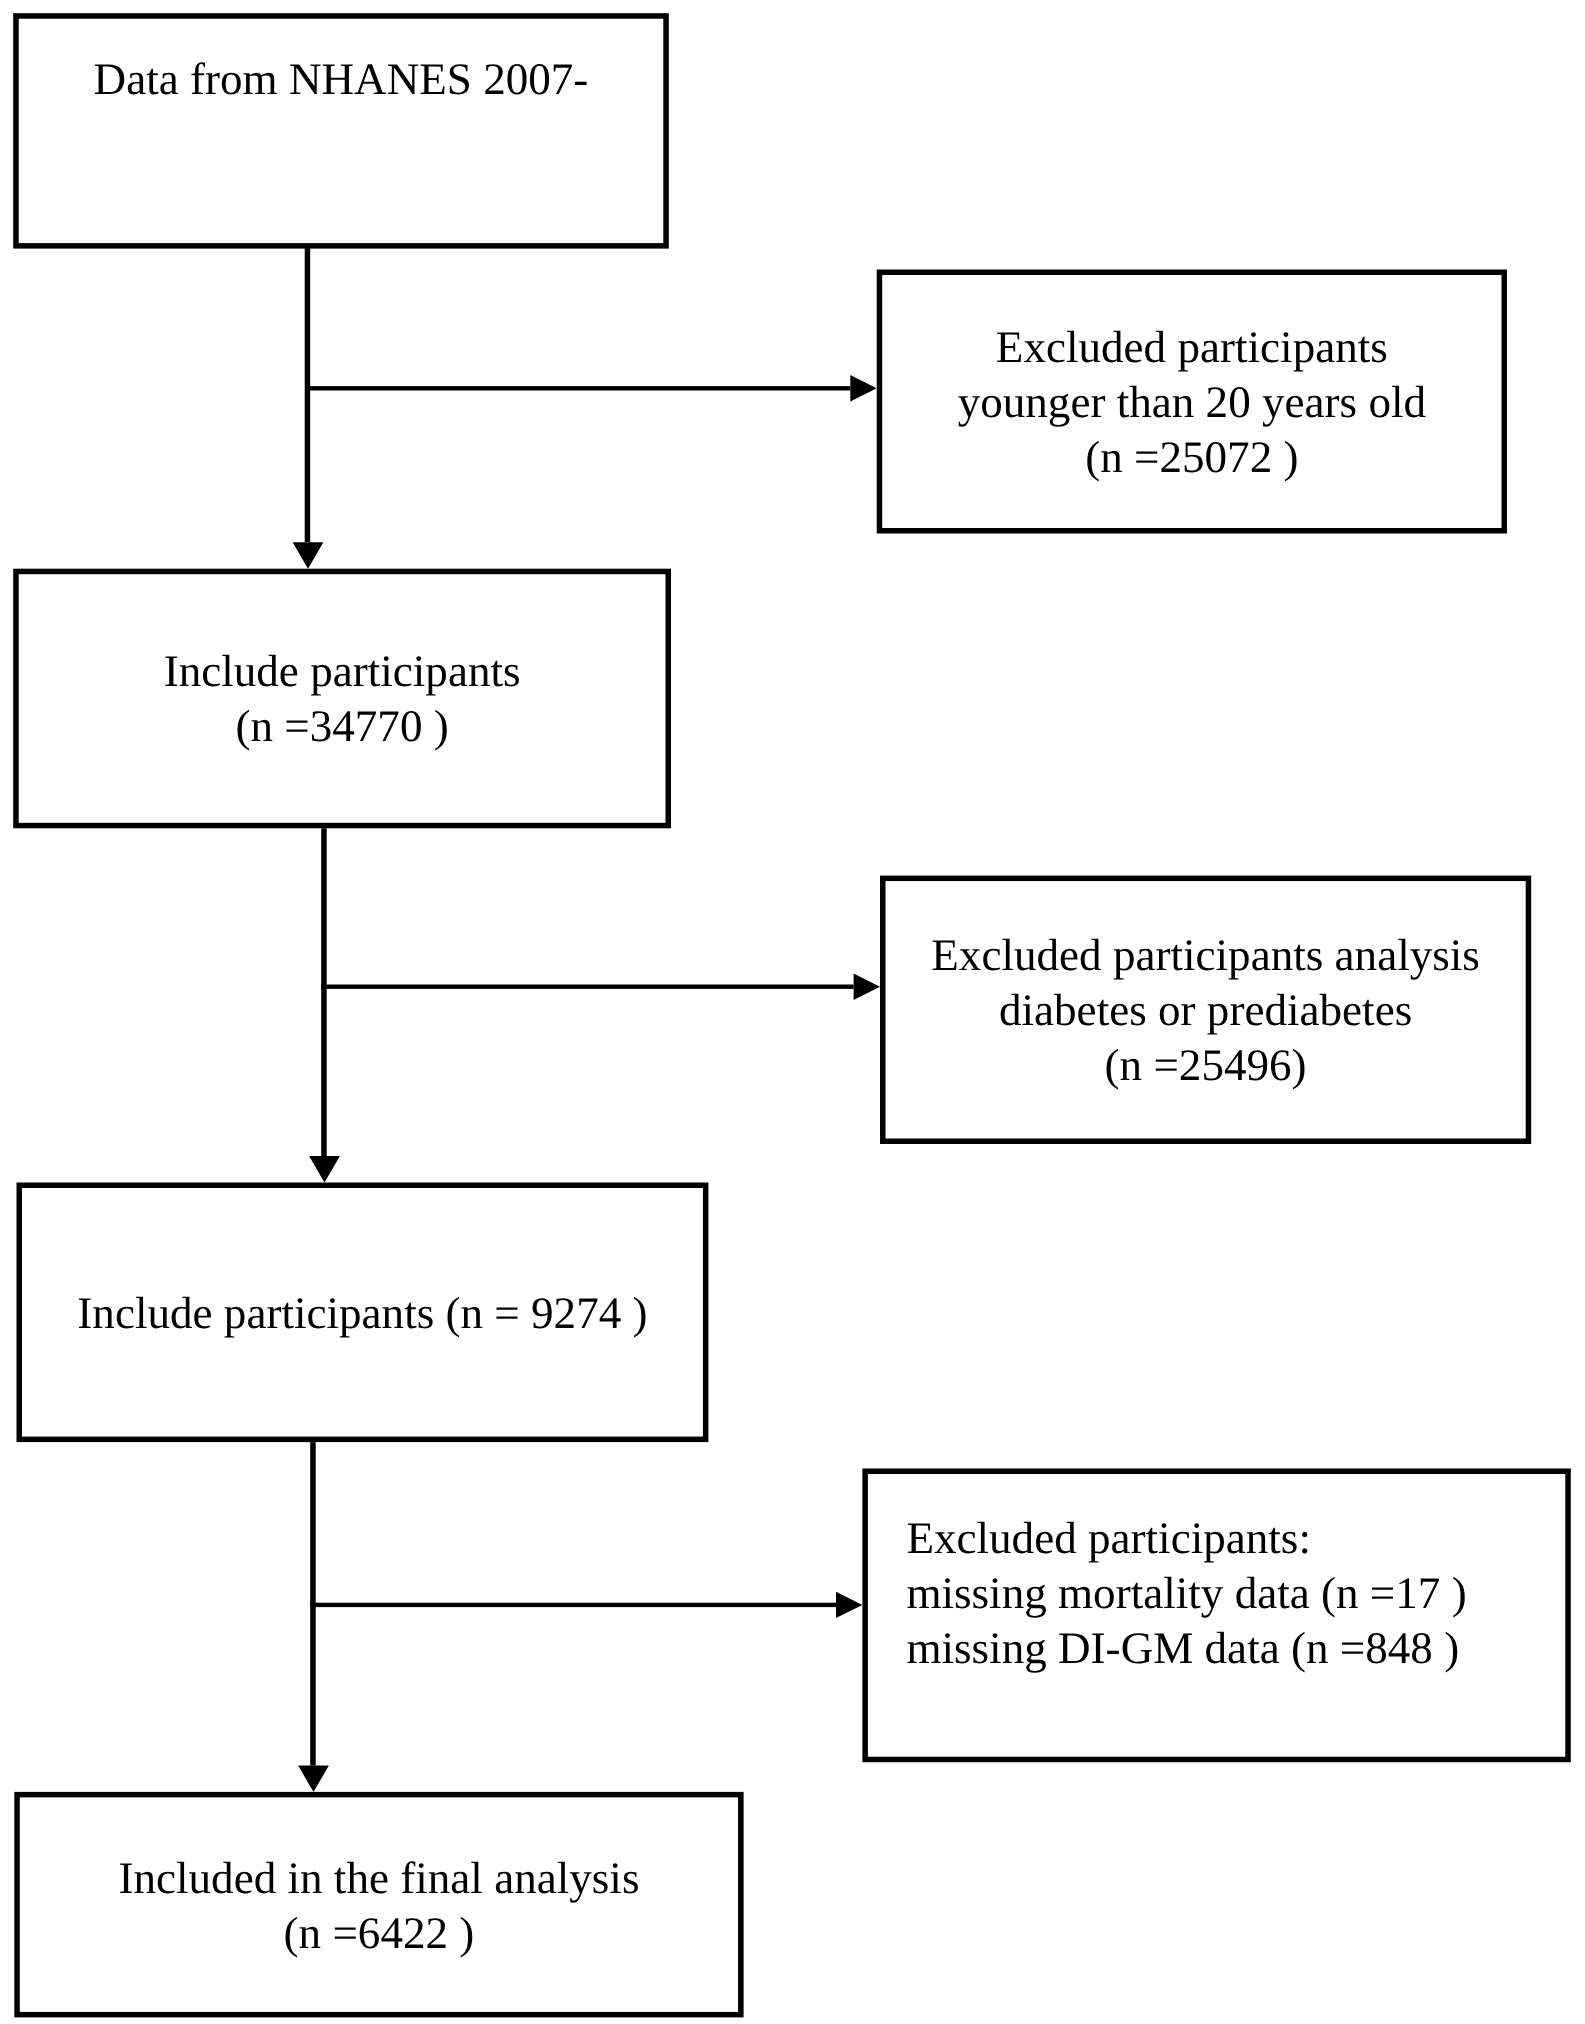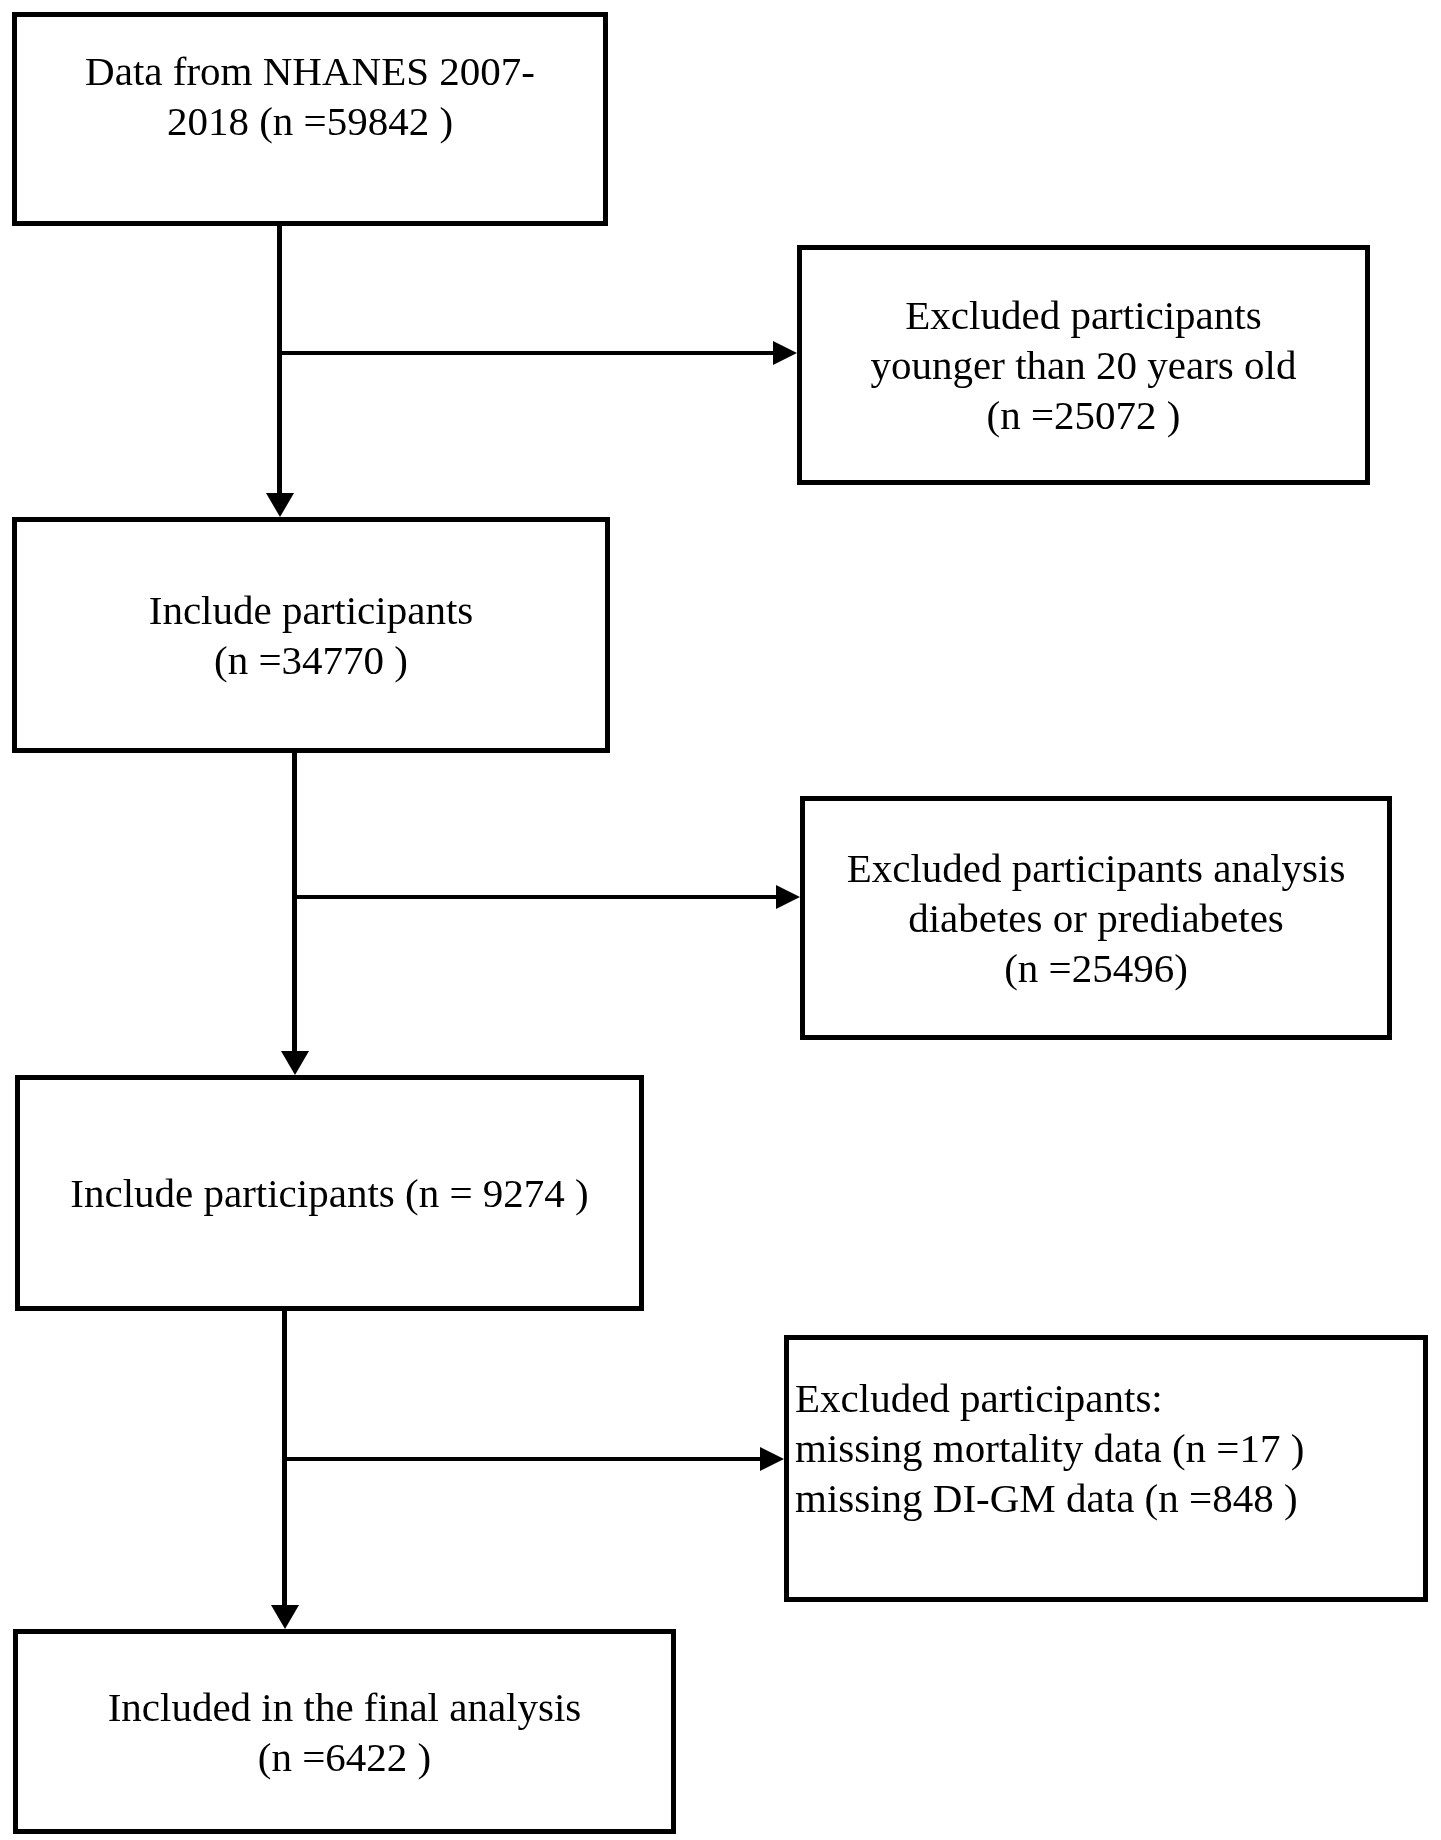--- a/index.html
+++ b/index.html
@@ -30,21 +30,21 @@
     line-height:50px;
   }
   .box .tline{white-space:nowrap;}
   
   #box-source{justify-content:flex-start;padding-top:29px;}
   #box-excluded-missing{
     justify-content:flex-start;
     align-items:flex-start;
     text-align:left;
     padding-top:33px;
-    padding-left:6px;
+    padding-left:35px;
     padding-right:8px;
   }
   .vline,.hline{position:absolute;background:var(--line);}
   .vline{width:5px;}
   .hline{height:4px;}
   .arrow-down{
     position:absolute;width:0;height:0;
     border-left:14px solid transparent;
     border-right:14px solid transparent;
     border-top:24px solid var(--line);
@@ -56,21 +56,20 @@
     border-left:24px solid var(--line);
   }
 </style>
 </head>
 <body>
 
 <div id="canvas">
 
   <div class="box" id="box-source" style="left:12px;top:12px;width:596px;height:214px;">
     <div class="tline">Data from NHANES 2007-</div>
-    <div class="tline">2018 (n =59842 )</div>
   </div>
 
   <div class="vline" style="left:277px;top:224px;height:269px;"></div>
   <div class="arrow-down" style="left:266px;top:493px;"></div>
 
   <div class="hline" style="left:279px;top:351px;width:494px;"></div>
   <div class="arrow-right" style="left:773px;top:341px;"></div>
 
   <div class="box" style="left:797px;top:245px;width:573px;height:240px;">
     <div class="tline">Excluded participants</div>

